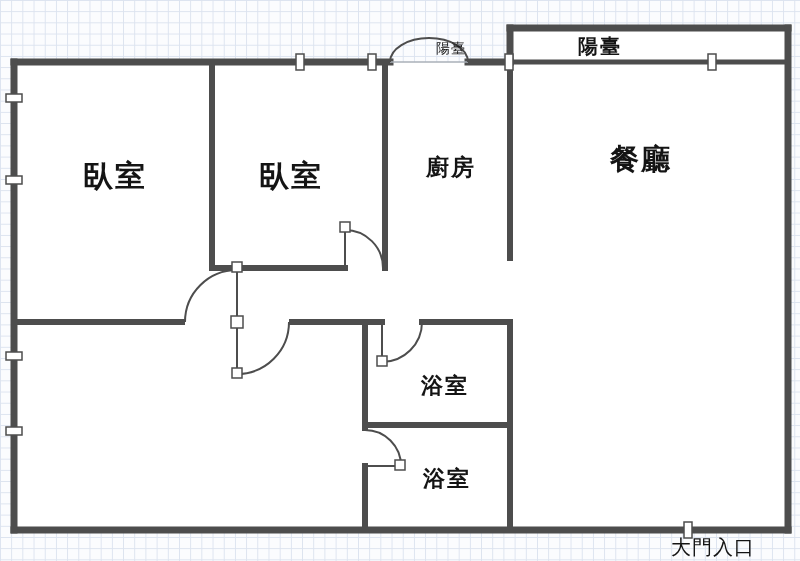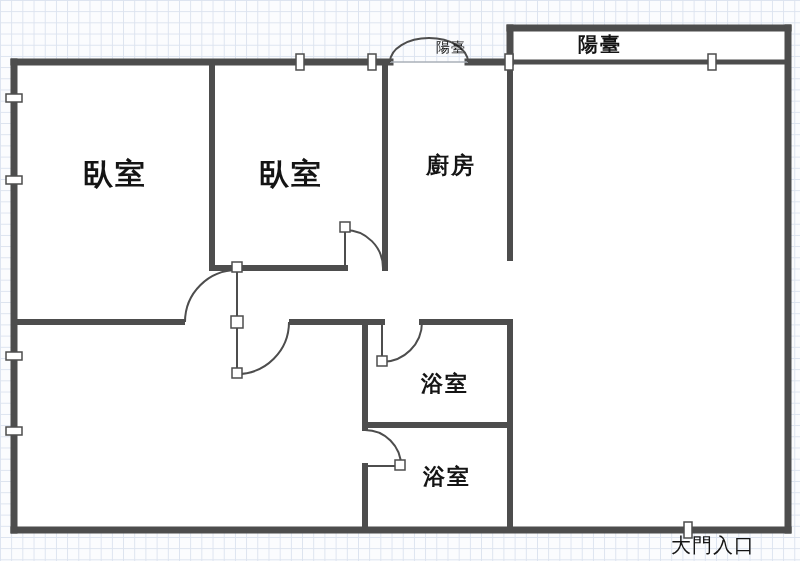--- a/index.html
+++ b/index.html
@@ -31,21 +31,20 @@
   .tick{fill:#ffffff;stroke:var(--wall);stroke-width:1.5;}
   .threshold{stroke:#aab0b8;stroke-width:1.5;}
   .room-label{
     position:absolute;
     transform:translate(-50%,-50%);
     font-weight:700;
     color:var(--text);
     white-space:nowrap;
     letter-spacing:2px;
     line-height:1;
-    font-family:Liberation Mono, monospace;
   }
   .room-label.plain{font-weight:400;letter-spacing:1px;}
 </style>
 </head>
 <body>
 
 <div class="stage">
 
   <svg width="800" height="561" viewBox="0 0 800 561">
 
@@ -101,19 +100,20 @@
     <rect class="tick" x="6" y="94" width="16" height="8"></rect>
     <rect class="tick" x="6" y="176" width="16" height="8"></rect>
     <rect class="tick" x="6" y="352" width="16" height="8"></rect>
     <rect class="tick" x="6" y="427" width="16" height="8"></rect>
     <rect class="tick" x="684" y="522" width="8" height="16"></rect>
   </svg>
 
   <div class="room-label" style="left:115px;top:176px;font-size:30px">臥室</div>
   <div class="room-label" style="left:291px;top:176px;font-size:30px">臥室</div>
   <div class="room-label" style="left:451px;top:167px;font-size:23px">廚房</div>
+  <div class="room-label" style="left:641px;top:159px;font-size:29px">餐廳</div>
   <div class="room-label" style="left:600px;top:46px;font-size:20px">陽臺</div>
   <div class="room-label plain" style="left:451px;top:48px;font-size:14px">陽臺</div>
   <div class="room-label" style="left:445px;top:386px;font-size:22px">浴室</div>
   <div class="room-label" style="left:447px;top:479px;font-size:22px">浴室</div>
   <div class="room-label plain" style="left:713px;top:547px;font-size:20px">大門入口</div>
 
 </div>
 
 </body></html>

